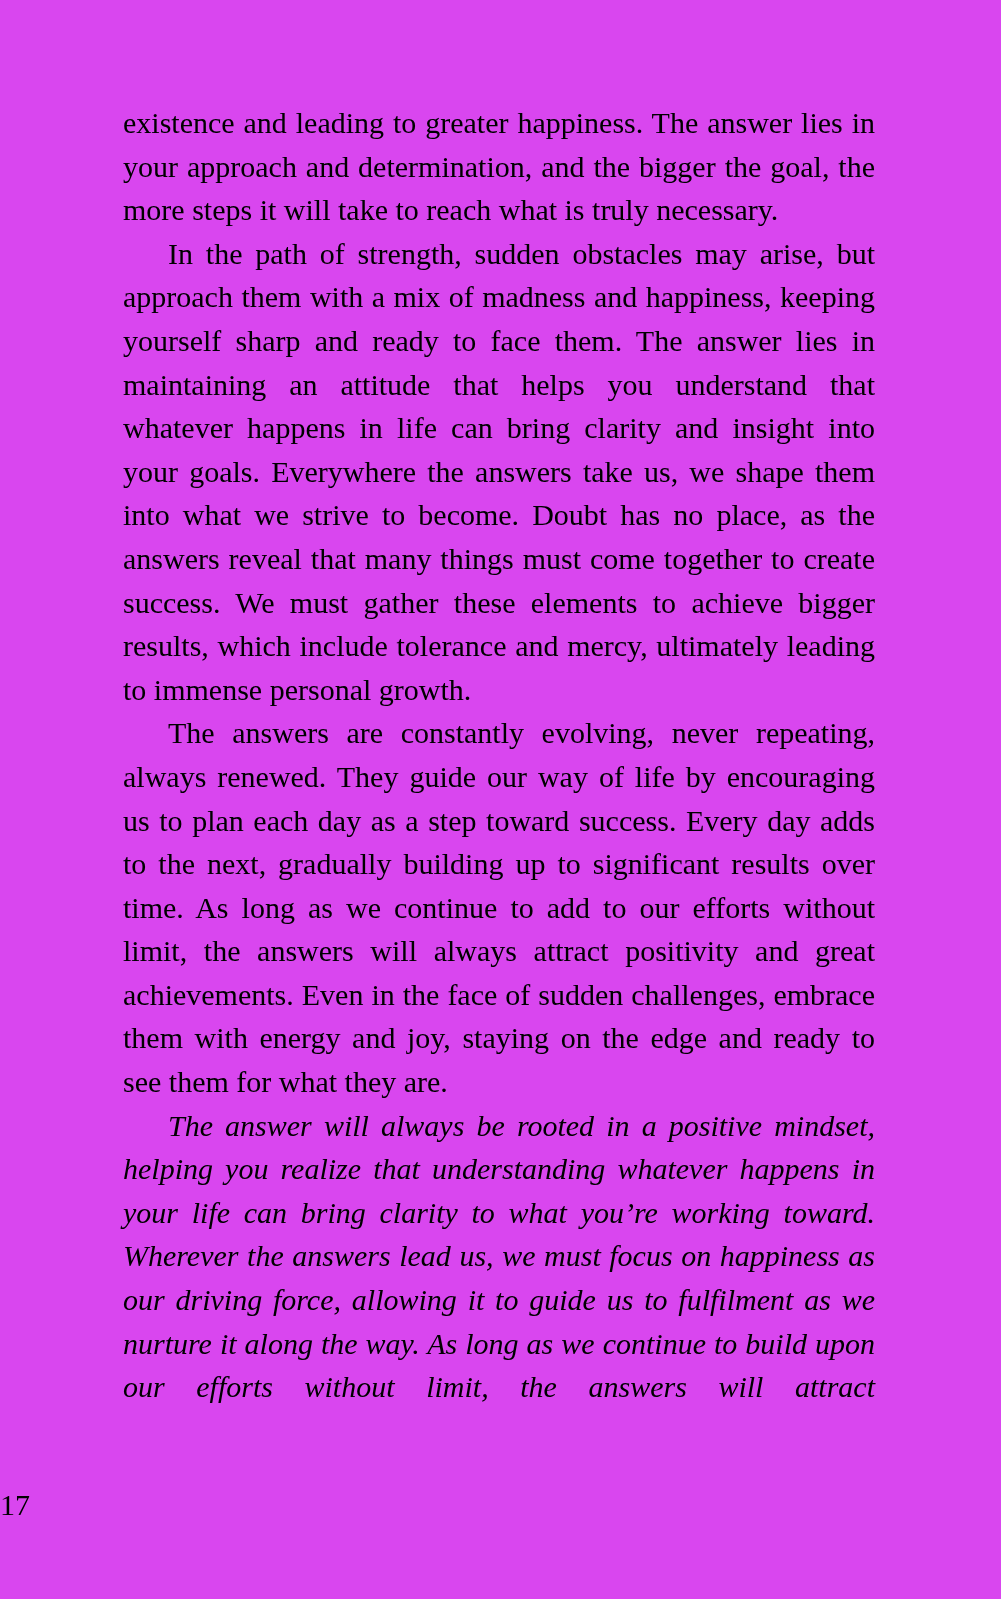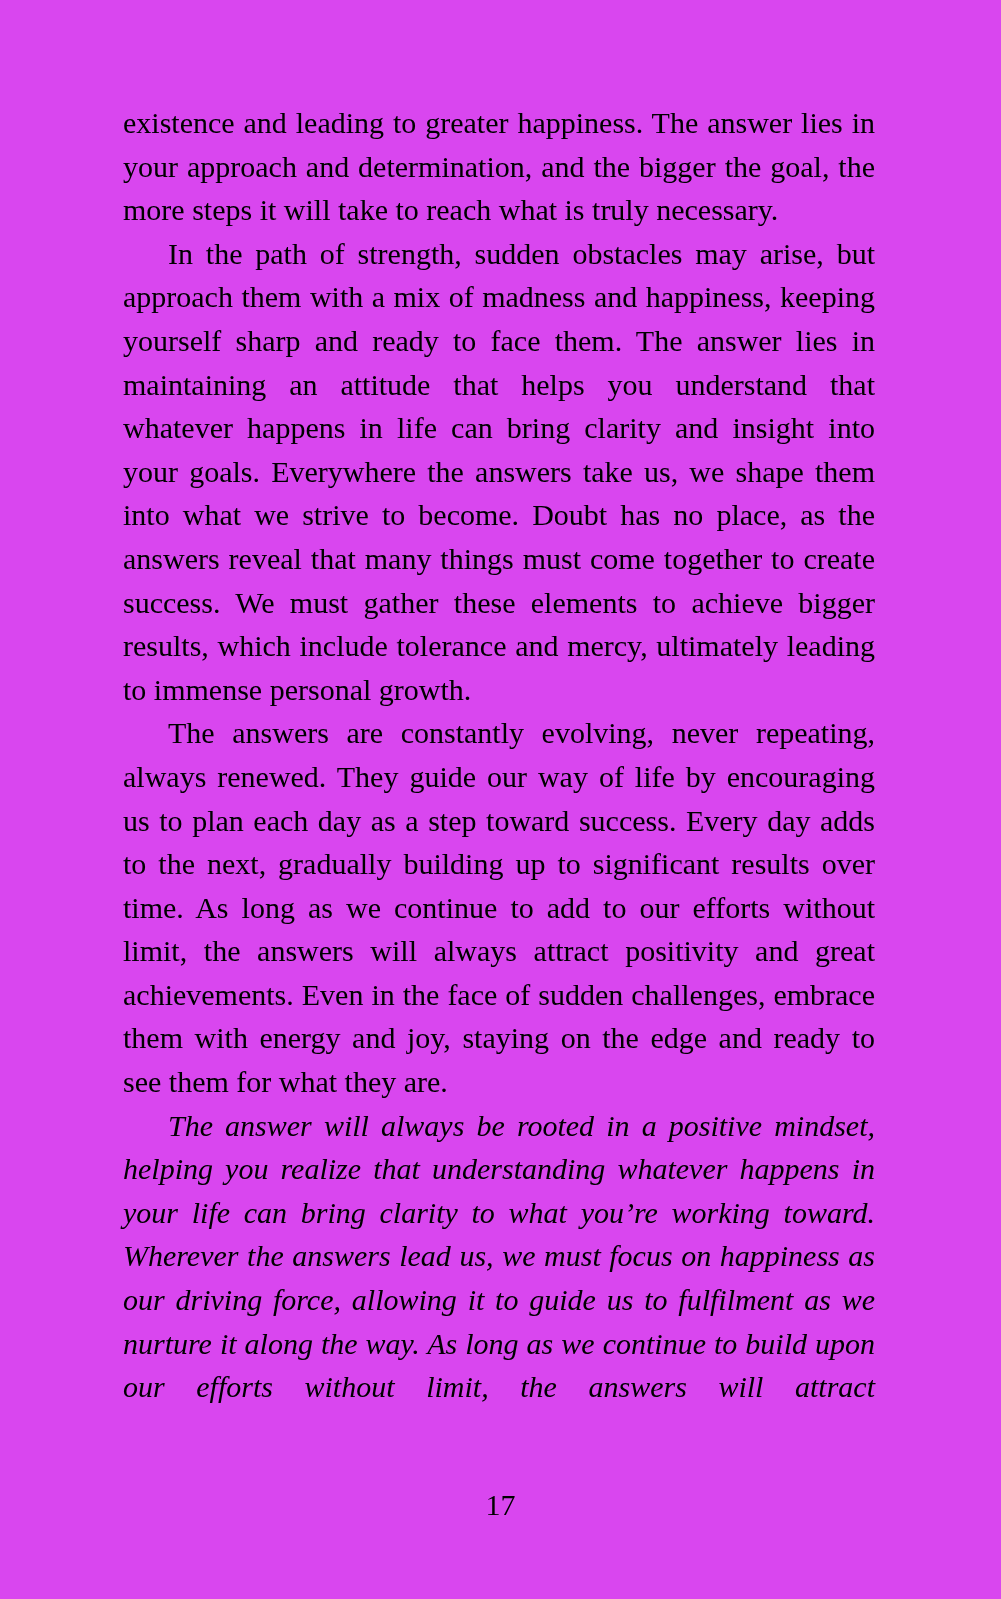--- a/index.html
+++ b/index.html
@@ -34,21 +34,20 @@
   }
   .text-block p.continues {
     text-align-last: justify;
     font-style: italic;
   }
   .page-number {
     position: absolute;
     top: 1490px;
     left: 0;
     width: 100%;
-    text-align: center;
     font-family: "Liberation Serif", "DejaVu Serif", serif;
     font-size: 30px;
     line-height: 30px;
     color: #000000;
   }
 </style>
 </head>
 <body>
 
 <div class="page">

